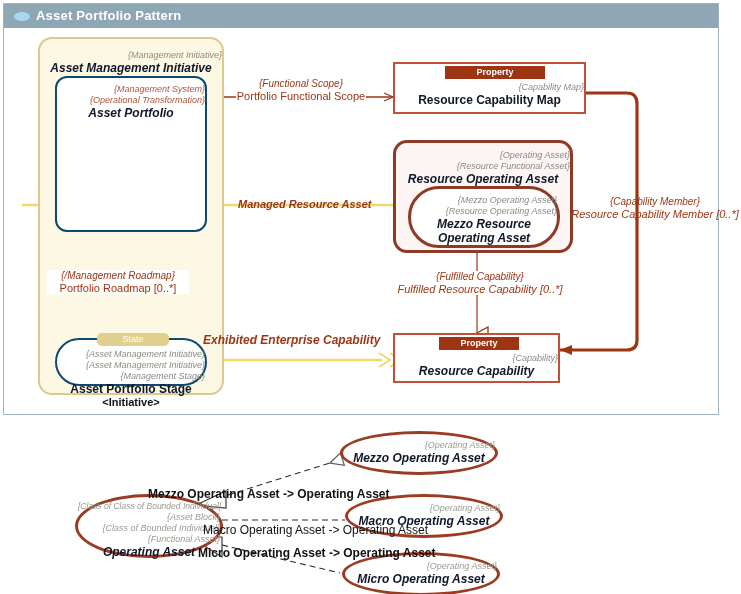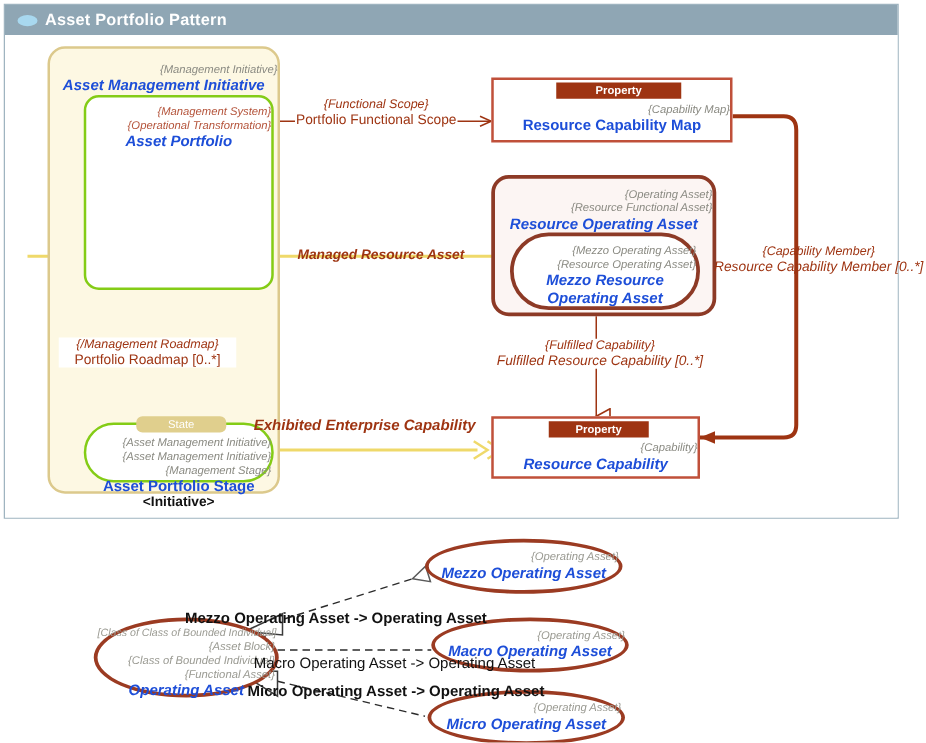--- a/index.html
+++ b/index.html
@@ -20,29 +20,29 @@
   .frame-body{position:absolute;left:0;top:24px;right:0;bottom:0;background:#fff;}
 
   
   svg.lay{position:absolute;left:0;top:0;width:741px;height:594px;overflow:visible;
           pointer-events:none;}
 
   
   .node{position:absolute;box-sizing:border-box;text-align:center;}
 
   .rr-outer{border:2px solid #dcc98c;background:#fdf8e3;border-radius:14px;}
-  .rr-inner{border:2px solid #84cc16;background:#ffffff;border-radius:12px;margin-left:12px;}
+  .rr-inner{border:2px solid #0c4a6e;background:#ffffff;border-radius:12px;}
   .rr-red{border:2px solid #c0503a;background:#ffffff;border-radius:0;}
   .rr-redthick{border:3px solid #8d3a26;background:#fcf5f3;border-radius:14px;}
   .rr-redthick2{border:3px solid #8d3a26;background:#ffffff;border-radius:34px;}
 
   .stereo{font-size:9px;font-style:italic;color:#8a8a82;line-height:11px;
           white-space:nowrap;text-align:right;}
   .stereo.red{color:#b4533a;}
-  .name{font-size:12px;font-weight:bold;font-style:italic;color:#1d4ed8;line-height:14px;}
+  .name{font-size:12px;font-weight:bold;font-style:italic;color:#0f172a;line-height:14px;}
   .name.up{font-style:normal;}
   .sub{font-size:11px;font-weight:bold;color:#111;line-height:13px;}
 
   
   .prop-tab{position:absolute;height:13px;background:#9e3412;color:#fff;
             font-size:9px;font-weight:bold;line-height:13px;text-align:center;}
   .state-tab{position:absolute;height:13px;background:#e0cf8d;color:#ffffff;
              font-size:9px;line-height:13px;text-align:center;border-radius:5px;}
 
   

